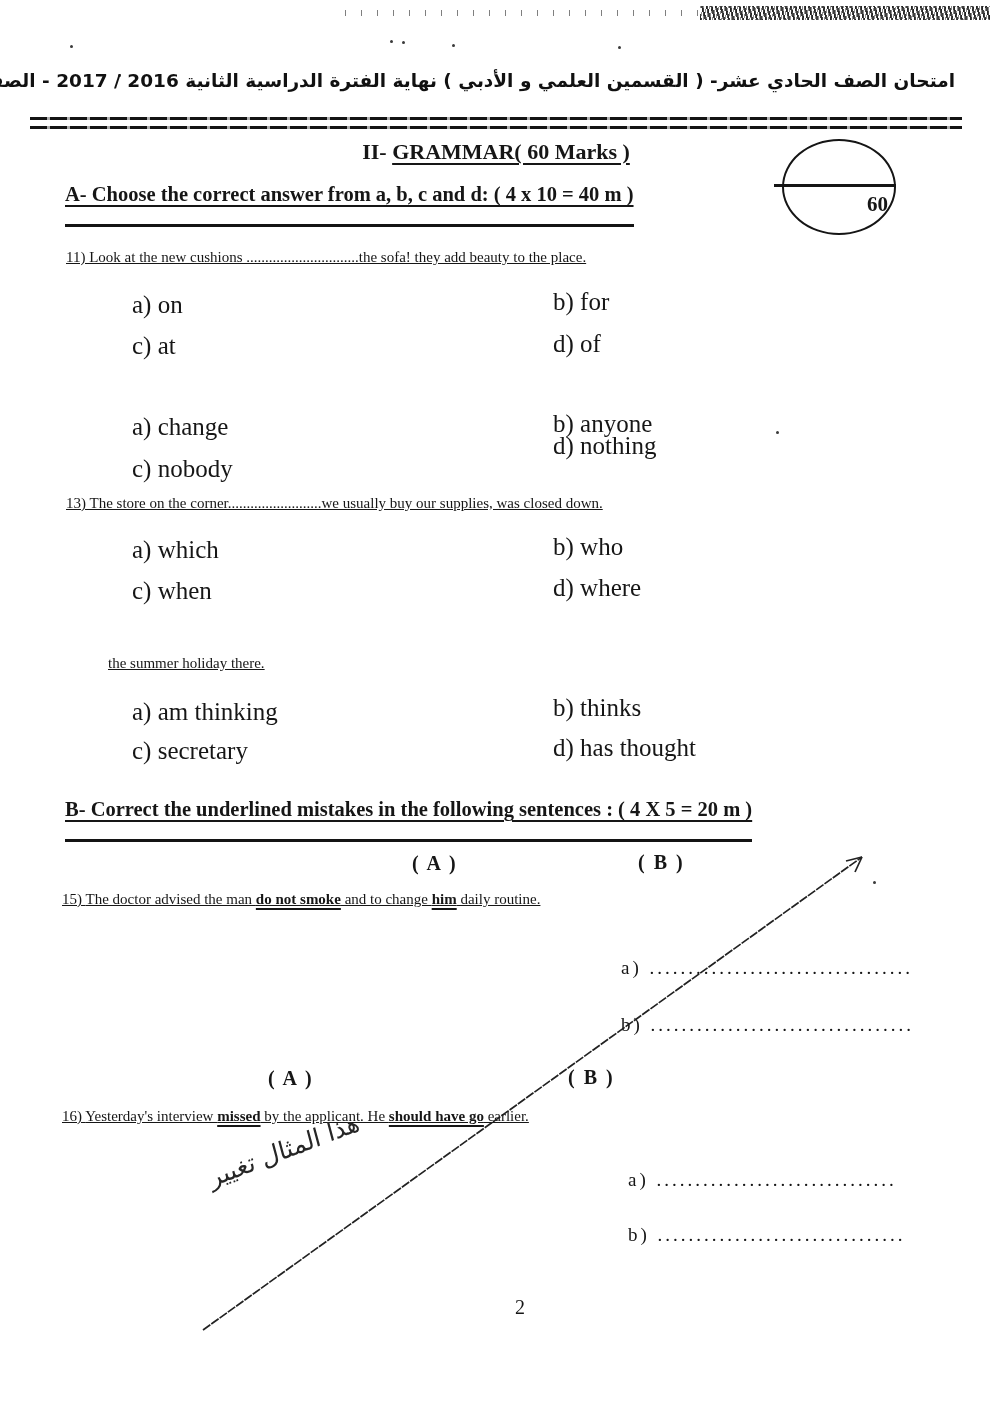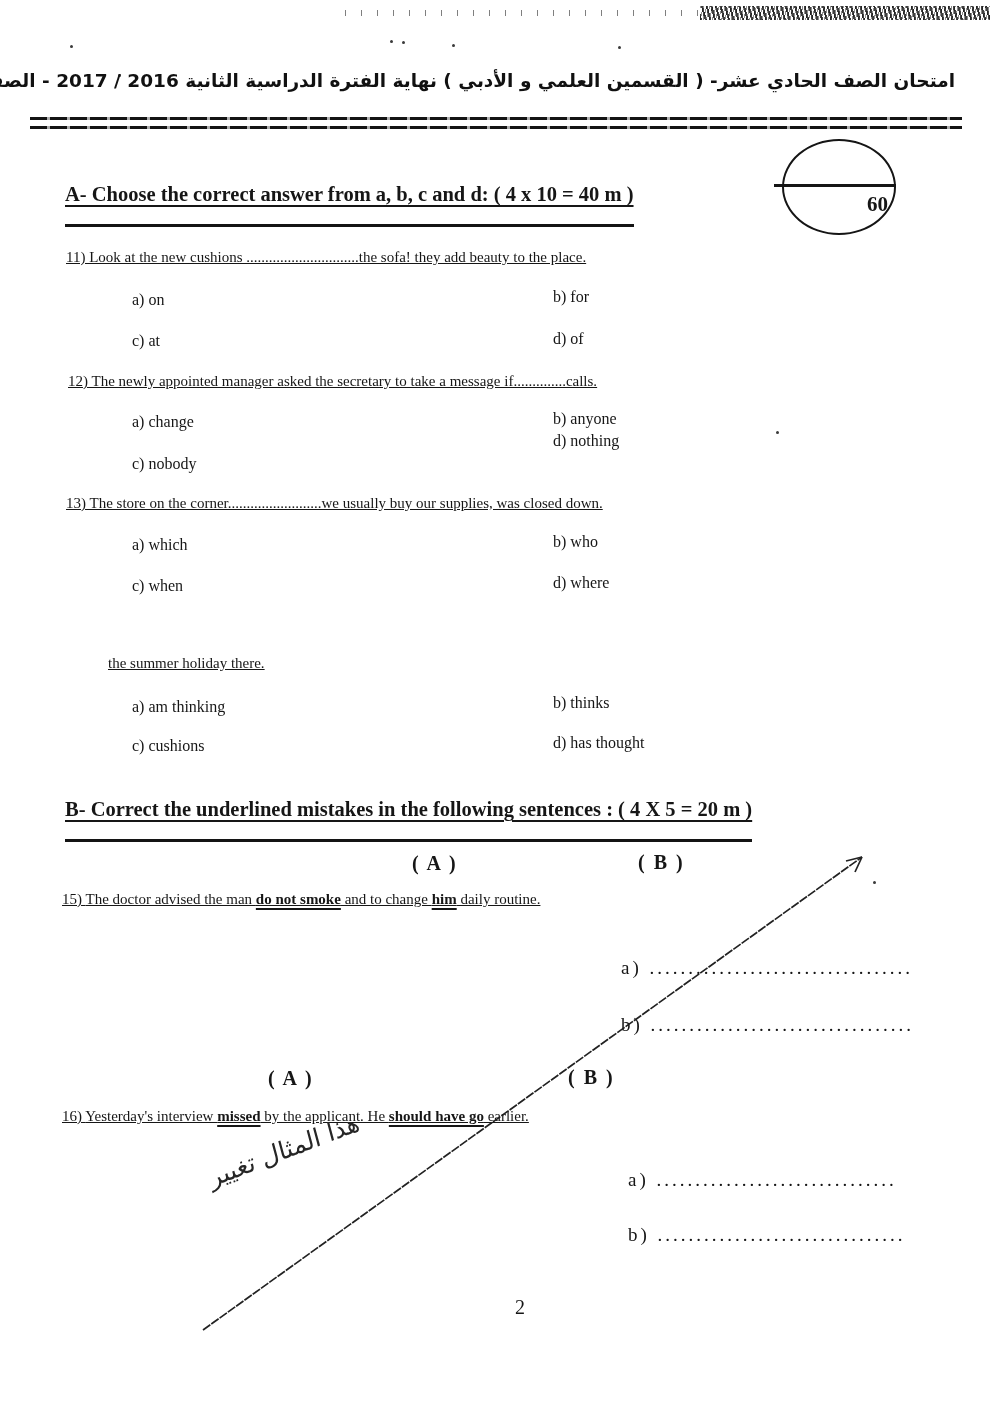--- a/index.html
+++ b/index.html
@@ -3,21 +3,21 @@
 <meta charset="utf-8">
 <style>
   html,body{margin:0;padding:0;background:#e8e8e8;}
   .page{
     position:relative;width:992px;height:1403px;background:#ffffff;
     font-family:"Liberation Serif","DejaVu Serif",serif;color:#161616;
     overflow:hidden;margin:0 auto;
   }
   .t{position:absolute;white-space:nowrap;}
   .q{font-size:15px;text-decoration:underline;}
-  .opt{font-size:16px;}
+  .opt{font-size:25px;}
   .colab{font-weight:700;font-size:20px;letter-spacing:2px;}
   .dots{font-size:19px;letter-spacing:3px;}
   .bu{font-weight:700;text-decoration:underline;text-decoration-thickness:2px;text-underline-offset:4px;text-align:center;}
   .arabic-header{
     left:35px;top:70px;width:920px;direction:rtl;text-align:right;
     font-family:"DejaVu Sans",sans-serif;font-weight:700;font-size:18.5px;color:#111;
   }
   .rule{position:absolute;left:30px;width:932px;height:3px;
     background:repeating-linear-gradient(90deg,#141414 0 17px,rgba(20,20,20,.35) 17px 20px);}
   .title-wrap{left:0;top:139px;width:992px;text-align:center;font-size:22px;font-weight:700;}
@@ -59,51 +59,53 @@
   <div class="speck" style="left:452px;top:44px"></div>
   <div class="speck" style="left:618px;top:46px"></div>
   <div class="speck" style="left:776px;top:431px"></div>
   <div class="speck" style="left:873px;top:881px"></div>
 
   <div class="t arabic-header">امتحان الصف الحادي عشر- ( القسمين العلمي و الأدبي ) نهاية الفترة الدراسية الثانية 2016 / 2017 - الصفحة الثانية</div>
 
   <div class="rule" style="top:117px"></div>
   <div class="rule" style="top:126px"></div>
 
+  <div class="t title-wrap">
+    <span>II-  </span><span class="title-underline">GRAMMAR( 60 Marks )</span>
+  </div>
 
   <div class="circle"></div>
   <div class="circle-line"></div>
   <div class="t circle-val">60</div>
 
   <div class="t sec-head" style="left:65px;top:183px">
     <span class="inner">A- Choose the correct answer from a, b, c and d: ( 4 x 10 = 40 m )</span>
   </div>
 
   <div class="t q" style="left:66px;top:249px">11) Look at the new cushions ..............................the sofa! they add beauty to the place.</div>
   <div class="t opt" style="left:132px;top:291px">a) on</div>
   <div class="t opt" style="left:553px;top:288px">b) for</div>
   <div class="t opt" style="left:132px;top:332px">c) at</div>
   <div class="t opt" style="left:553px;top:330px">d) of</div>
 
-  <div class="t q" style="left:68px;top:373px">12) The newly appointed manager asked the secretary to take a message if..............calls.</div>
   <div class="t opt" style="left:132px;top:413px">a) change</div>
   <div class="t opt" style="left:553px;top:410px">b) anyone</div>
   <div class="t opt" style="left:132px;top:455px">c) nobody</div>
   <div class="t opt" style="left:553px;top:432px">d) nothing</div>
 
   <div class="t q" style="left:66px;top:495px">13) The store on the corner.........................we usually buy our supplies, was closed down.</div>
   <div class="t opt" style="left:132px;top:536px">a) which</div>
   <div class="t opt" style="left:553px;top:533px">b) who</div>
   <div class="t opt" style="left:132px;top:577px">c) when</div>
   <div class="t opt" style="left:553px;top:574px">d) where</div>
 
   <div class="t q" style="left:108px;top:655px">the summer holiday there.</div>
   <div class="t opt" style="left:132px;top:698px">a)  am thinking</div>
   <div class="t opt" style="left:553px;top:694px">b) thinks</div>
-  <div class="t opt" style="left:132px;top:737px">c) cushions</div>
+  <div class="t opt" style="left:132px;top:737px">c) secretary</div>
   <div class="t opt" style="left:553px;top:734px">d) has thought</div>
 
   <div class="t sec-head" style="left:65px;top:798px">
     <span class="inner">B- Correct the underlined mistakes in the following sentences : ( 4 X 5 = 20 m )</span>
   </div>
 
   <div class="t colab" style="left:412px;top:852px">( A )</div>
   <div class="t colab" style="left:638px;top:851px">( B )</div>
 
   <div class="t q" style="left:62px;top:891px">

